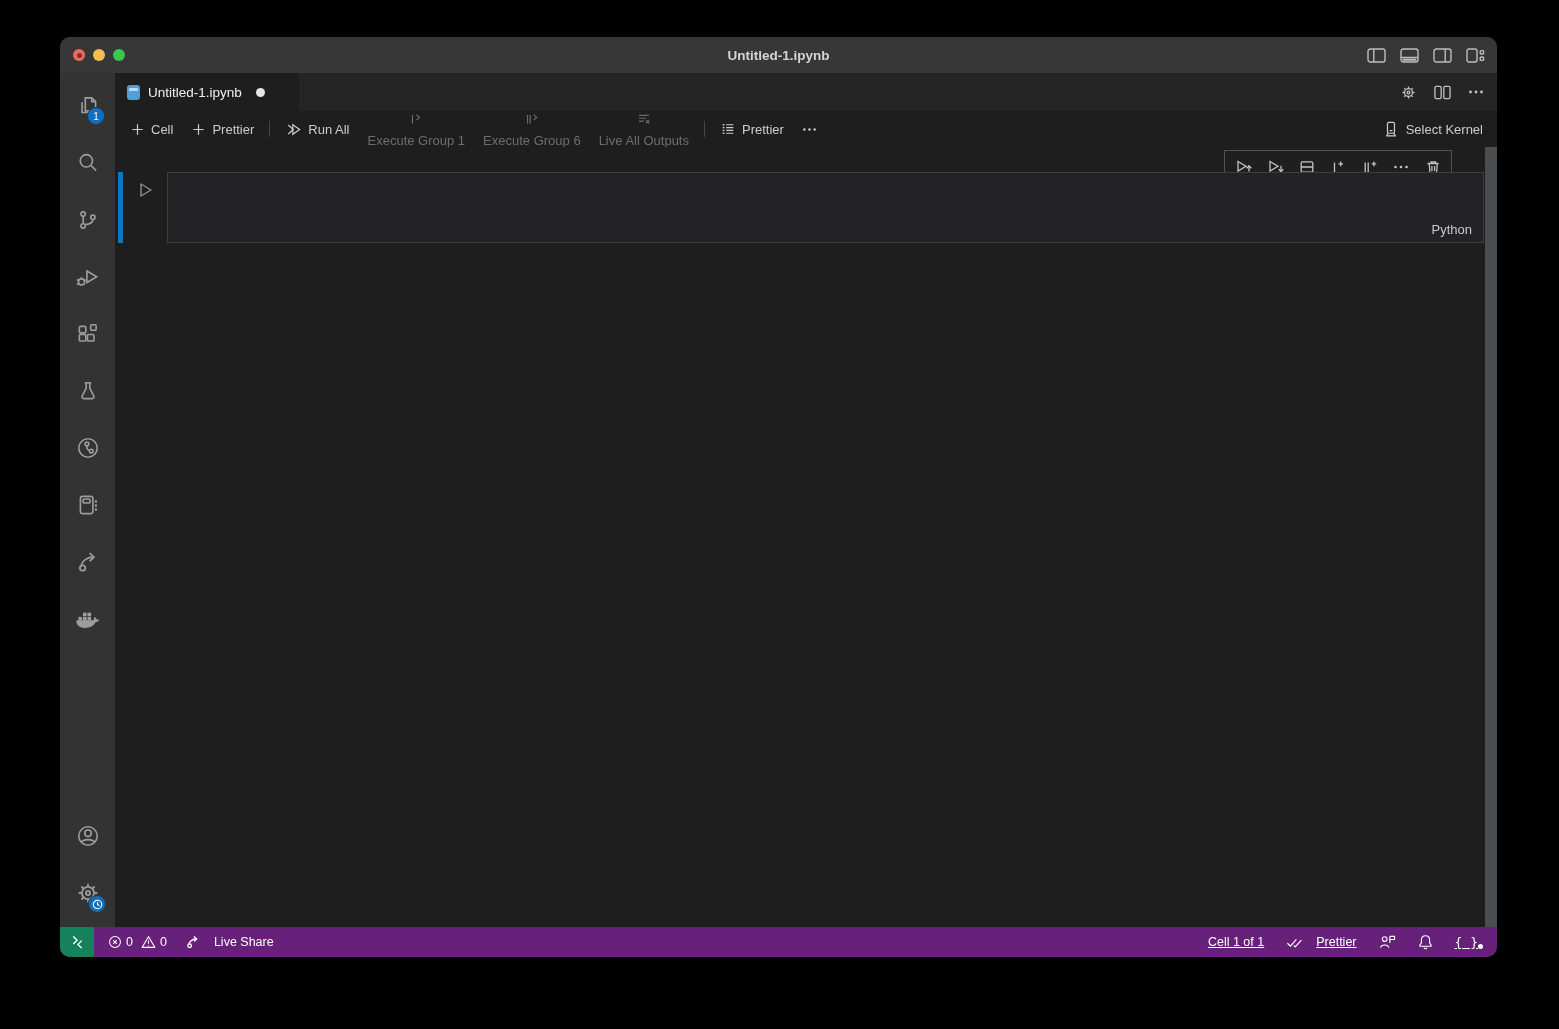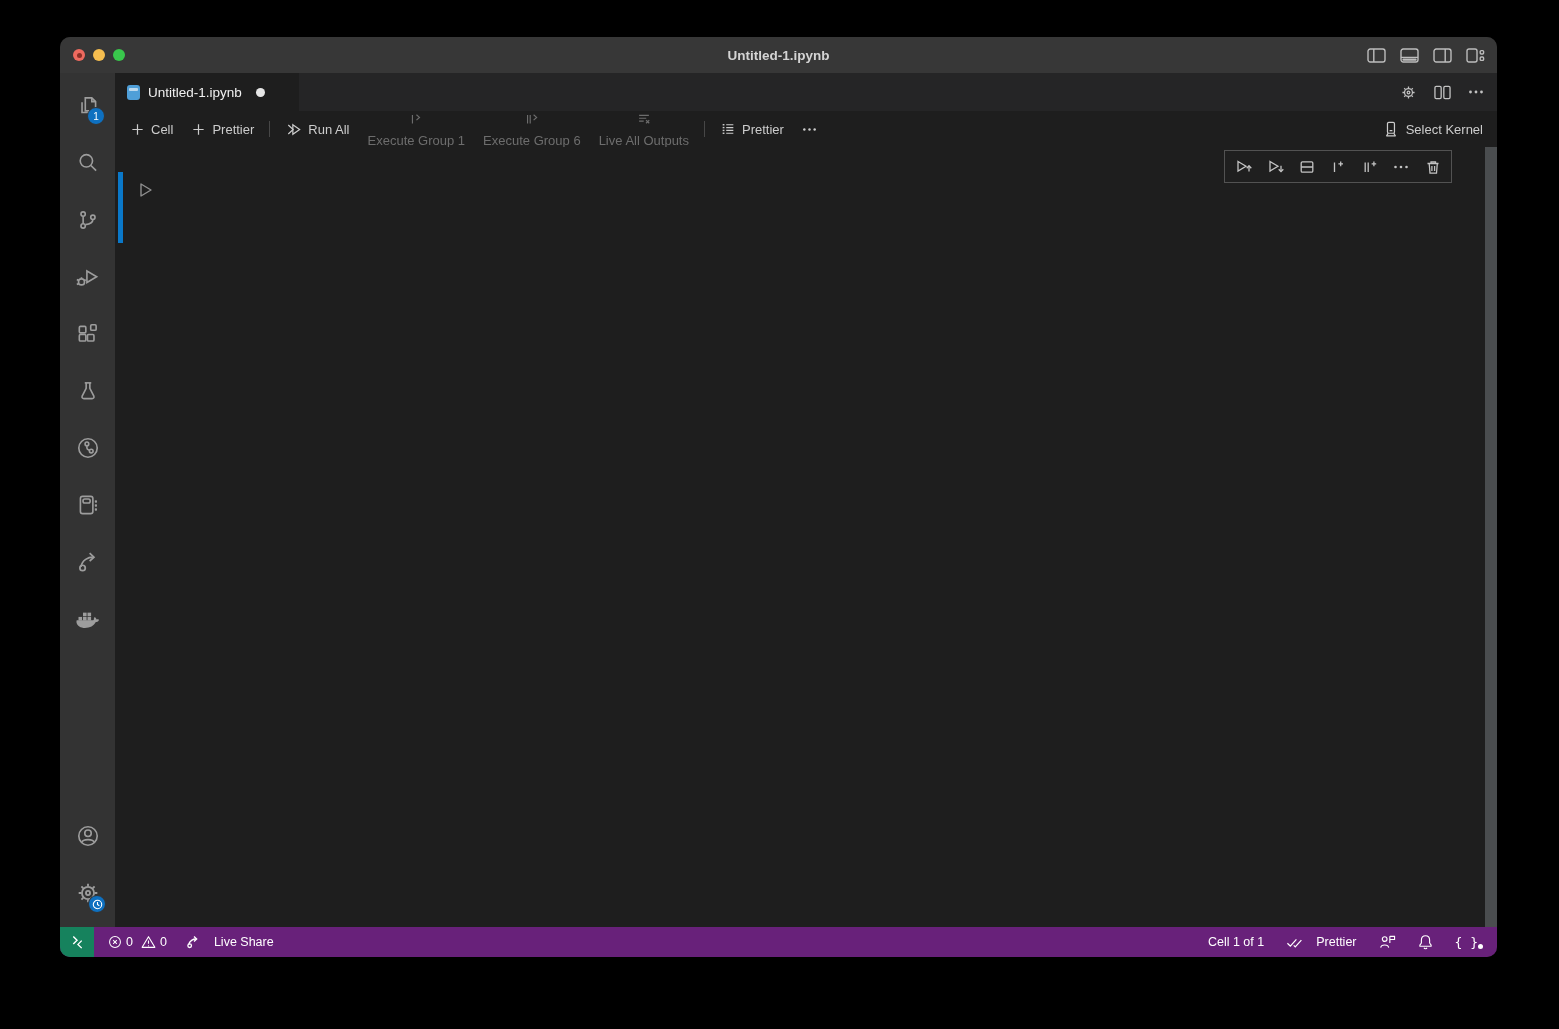--- a/index.html
+++ b/index.html
@@ -42,21 +42,21 @@
   .cellfocus{position:absolute;left:3px;top:25px;width:5px;height:71px;background:#0a78c9;}
   .runbtn{position:absolute;left:20px;top:33px;color:#8f8f8f;display:flex;}
   .celleditor{position:absolute;left:52px;top:25px;right:13px;height:71px;background:#232326;border:1px solid #3c3c41;box-sizing:border-box;}
   .langpick{position:absolute;right:11px;bottom:5px;color:#c9c9c9;font-size:13px;}
   .celltoolbar{position:absolute;top:3px;right:45px;width:228px;height:33px;background:#1f1f1f;border:1px solid #525252;box-sizing:border-box;display:flex;align-items:center;justify-content:space-evenly;color:#c3c3c3;}
   .ctbi{display:flex;align-items:center;justify-content:center;width:26px;height:26px;}
   
   .statusbar{height:30px;background:#68217a;display:flex;align-items:center;color:#ffffff;font-size:12.5px;}
   .remoteseg{width:34px;height:30px;background:#16825d;display:flex;align-items:center;justify-content:center;flex:0 0 auto;}
   .sbitem{display:flex;align-items:center;gap:13px;padding:0 7px;height:30px;}
-  .sbright{margin-left:auto;display:flex;align-items:flex-start;gap:8px;padding-right:8px;}
+  .sbright{margin-left:auto;display:flex;align-items:flex-start;gap:8px;padding-right:8px;text-decoration:underline;}
   .probs{display:flex;align-items:center;gap:4px;margin-left:7px;}
   .probs .num{margin-right:4px;}
   .ic{display:inline-flex;line-height:0;}
   .braceswrap{position:relative;font-family:"DejaVu Sans Mono",monospace;font-size:13px;padding-right:4px;}
   .bracedot{position:absolute;right:-1px;bottom:1px;width:5px;height:5px;border-radius:50%;background:#fff;}
   svg{display:block;}
 </style>
 </head>
 <body>
 
@@ -407,20 +407,24 @@
               </svg>
             </span>
         </div>
 
         <div class="cellfocus"></div>
         <span class="runbtn">
           <svg width="20" height="20" viewBox="0 0 20 20" fill="none" stroke="currentColor" stroke-width="1.4">
               <path d="M6 4l10 6-10 6z" stroke-linejoin="round"></path>
             </svg>
         </span>
+        <div class="celleditor">
+          <span></span>
+          <span class="langpick">Python</span>
+        </div>
 
         <div class="vscroll"></div>
       </div>
 
     </div>
   </div>
 
   <div class="statusbar">
     <div class="remoteseg">
       <span class="ic">

